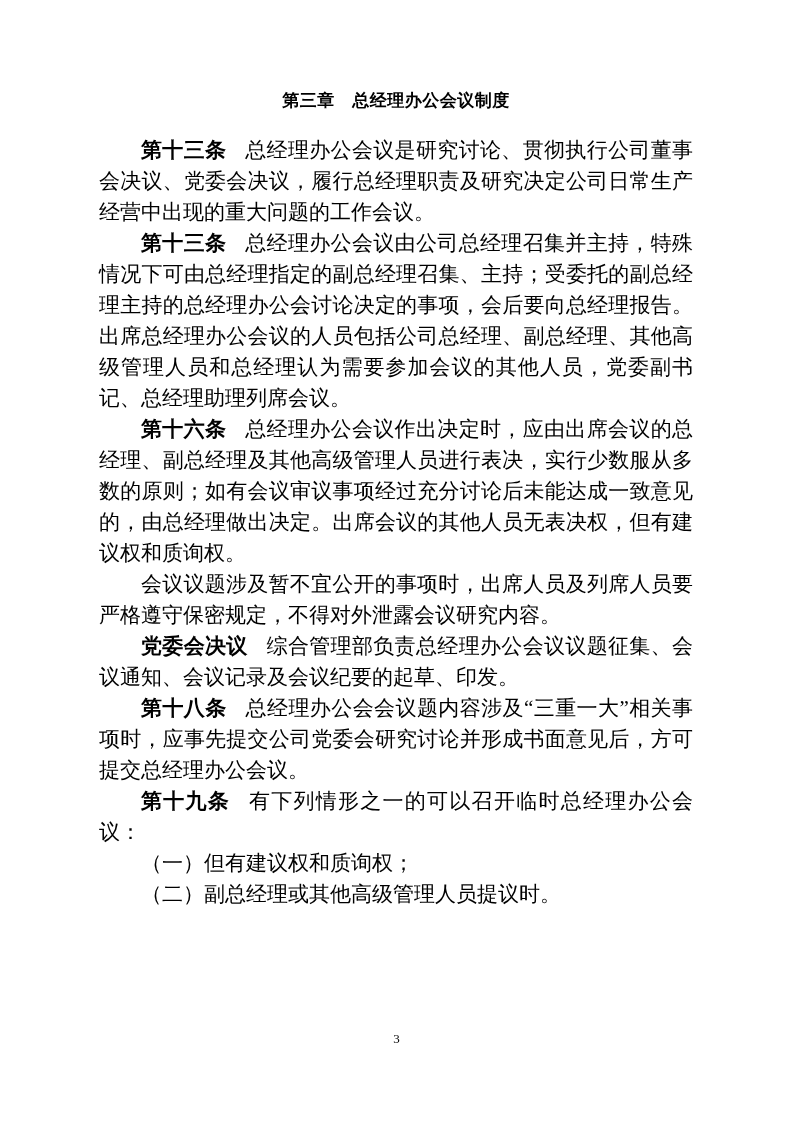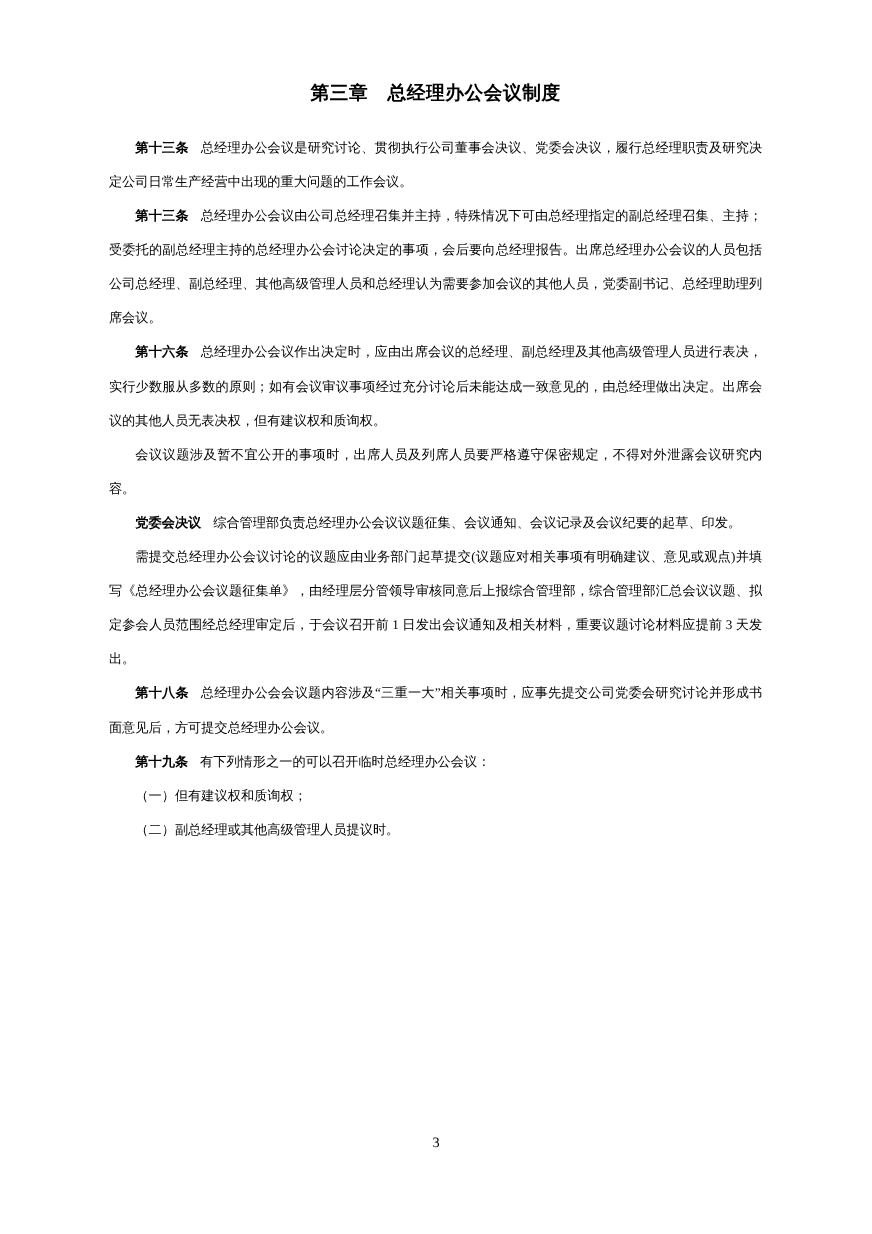--- a/index.html
+++ b/index.html
@@ -12,33 +12,33 @@
     width: 793px;
     height: 1122px;
     background: #ffffff;
     color: #000000;
     font-family: "Liberation Serif", "DejaVu Serif", serif;
     overflow: hidden;
   }
   .content {
     position: absolute;
     left: 99px;
-    top: 72px;
+    top: 88px;
     width: 594px;
   }
   .chapter-heading {
     font-size: 17px;
     font-weight: 700;
     text-align: center;
     line-height: 26px;
     margin: 0 0 21px 0;
     letter-spacing: 0.5px;
   }
   .para {
-    font-size: 12px;
+    font-size: 21px;
     line-height: 31px;
     text-align: justify;
     text-indent: 2em;
     margin: 0;
   }
   .para-label {
     font-weight: 700;
     margin-right: 0.9em;
   }
   .para-label:empty {
@@ -76,23 +76,20 @@
     </p>
 
     <p class="para">
       <span>会议议题涉及暂不宜公开的事项时，出席人员及列席人员要严格遵守保密规定，不得对外泄露会议研究内容。</span>
     </p>
 
     <p class="para">
       <span class="para-label">党委会决议</span><span>综合管理部负责总经理办公会议议题征集、会议通知、会议记录及会议纪要的起草、印发。</span>
     </p>
 
-    <p class="para">
-      <span>需提交总经理办公会议讨论的议题应由业务部门起草提交(议题应对相关事项有明确建议、意见或观点)并填写《总经理办公会议题征集单》，由经理层分管领导审核同意后上报综合管理部，综合管理部汇总会议议题、拟定参会人员范围经总经理审定后，于会议召开前 1 日发出会议通知及相关材料，重要议题讨论材料应提前 3 天发出。</span>
-    </p>
 
     <p class="para">
       <span class="para-label">第十八条</span><span>总经理办公会会议题内容涉及“三重一大”相关事项时，应事先提交公司党委会研究讨论并形成书面意见后，方可提交总经理办公会议。</span>
     </p>
 
     <p class="para">
       <span class="para-label">第十九条</span><span>有下列情形之一的可以召开临时总经理办公会议：</span>
     </p>
 
     <p class="para">

